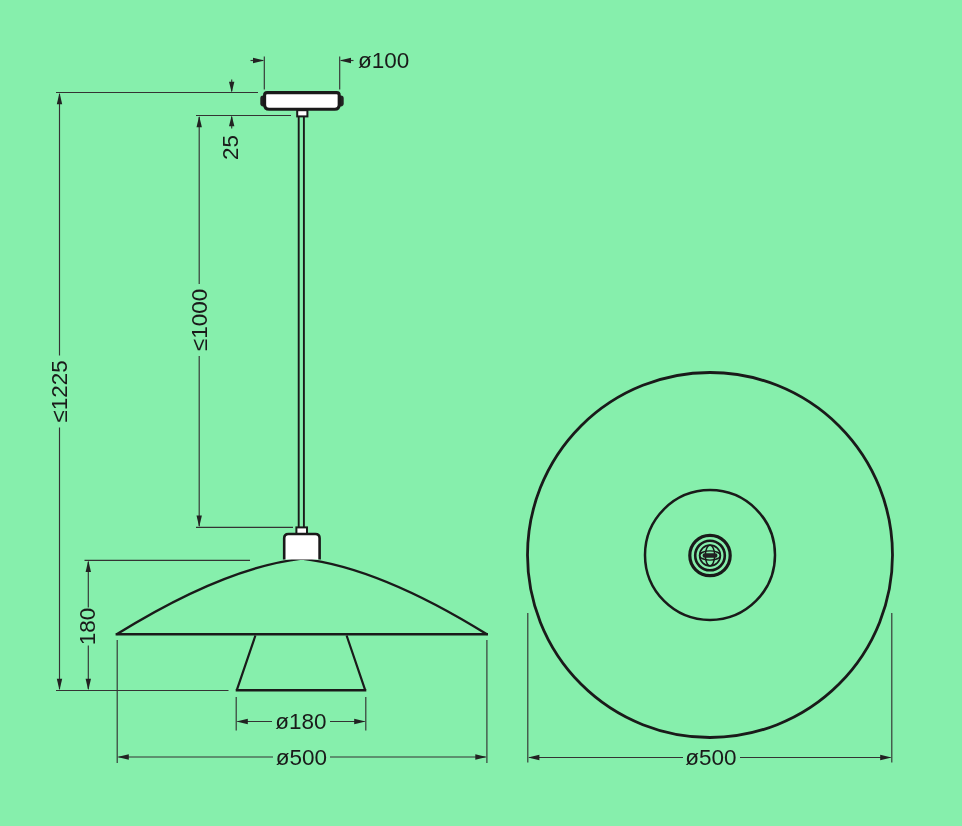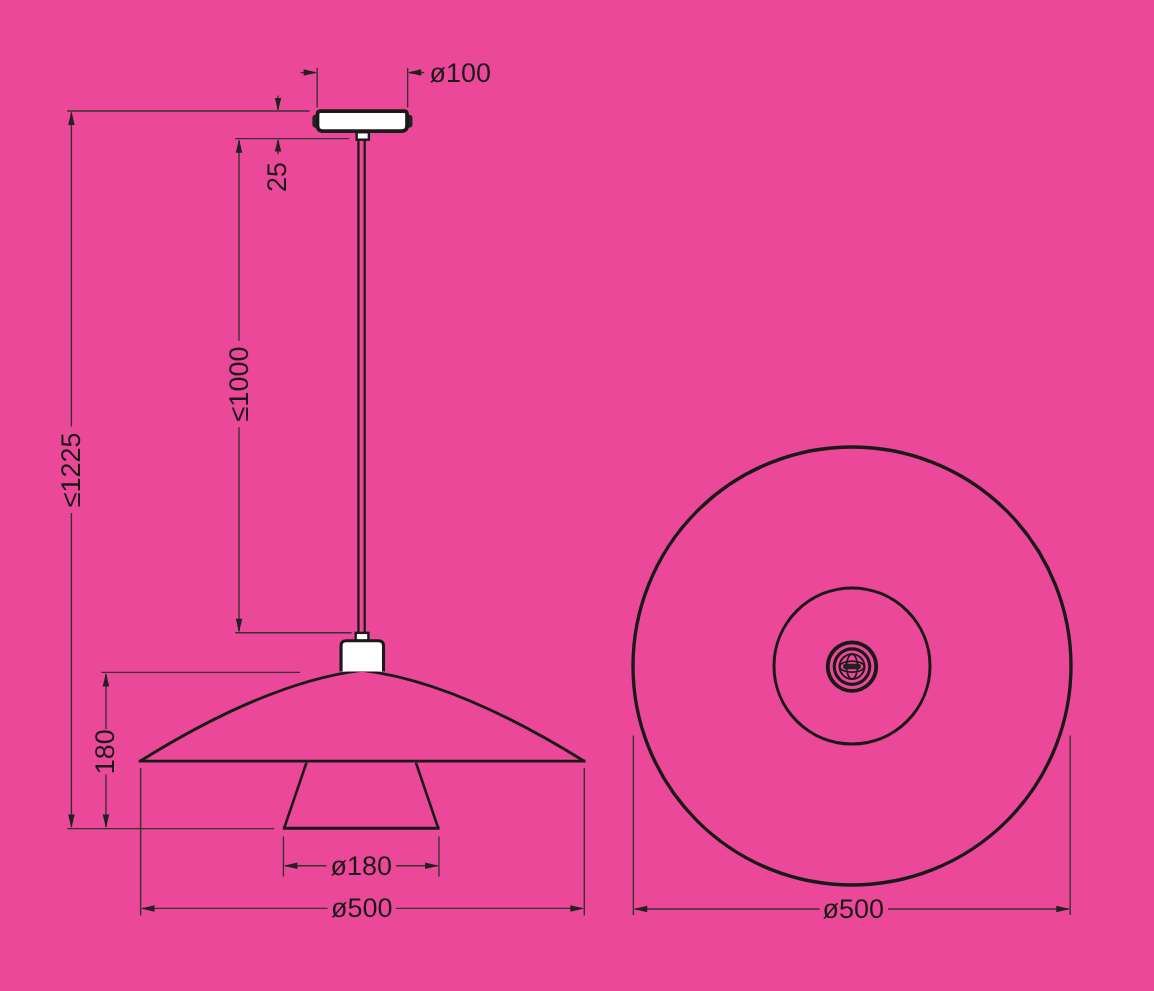--- a/index.html
+++ b/index.html
@@ -1,16 +1,16 @@
 <!DOCTYPE html>
 <html><head>
 <meta charset="utf-8">
 <style>
   html,body{margin:0;padding:0;background:#fff;}
-  .page{width:962px;height:826px;background:#ec4899;position:relative;overflow:hidden;}
+  .page{width:962px;height:826px;background:#86efac;position:relative;overflow:hidden;}
   svg{display:block;}
   .obj{stroke:#1a1a1a;fill:none;}
   .dimline{stroke:#333;stroke-width:1.15;fill:none;}
   .arrow{fill:#222;stroke:none;}
   text{font-family:"Liberation Sans",sans-serif;font-size:22.5px;fill:#1a1a1a;}
 </style>
 </head>
 <body>
 
 <div class="page">

